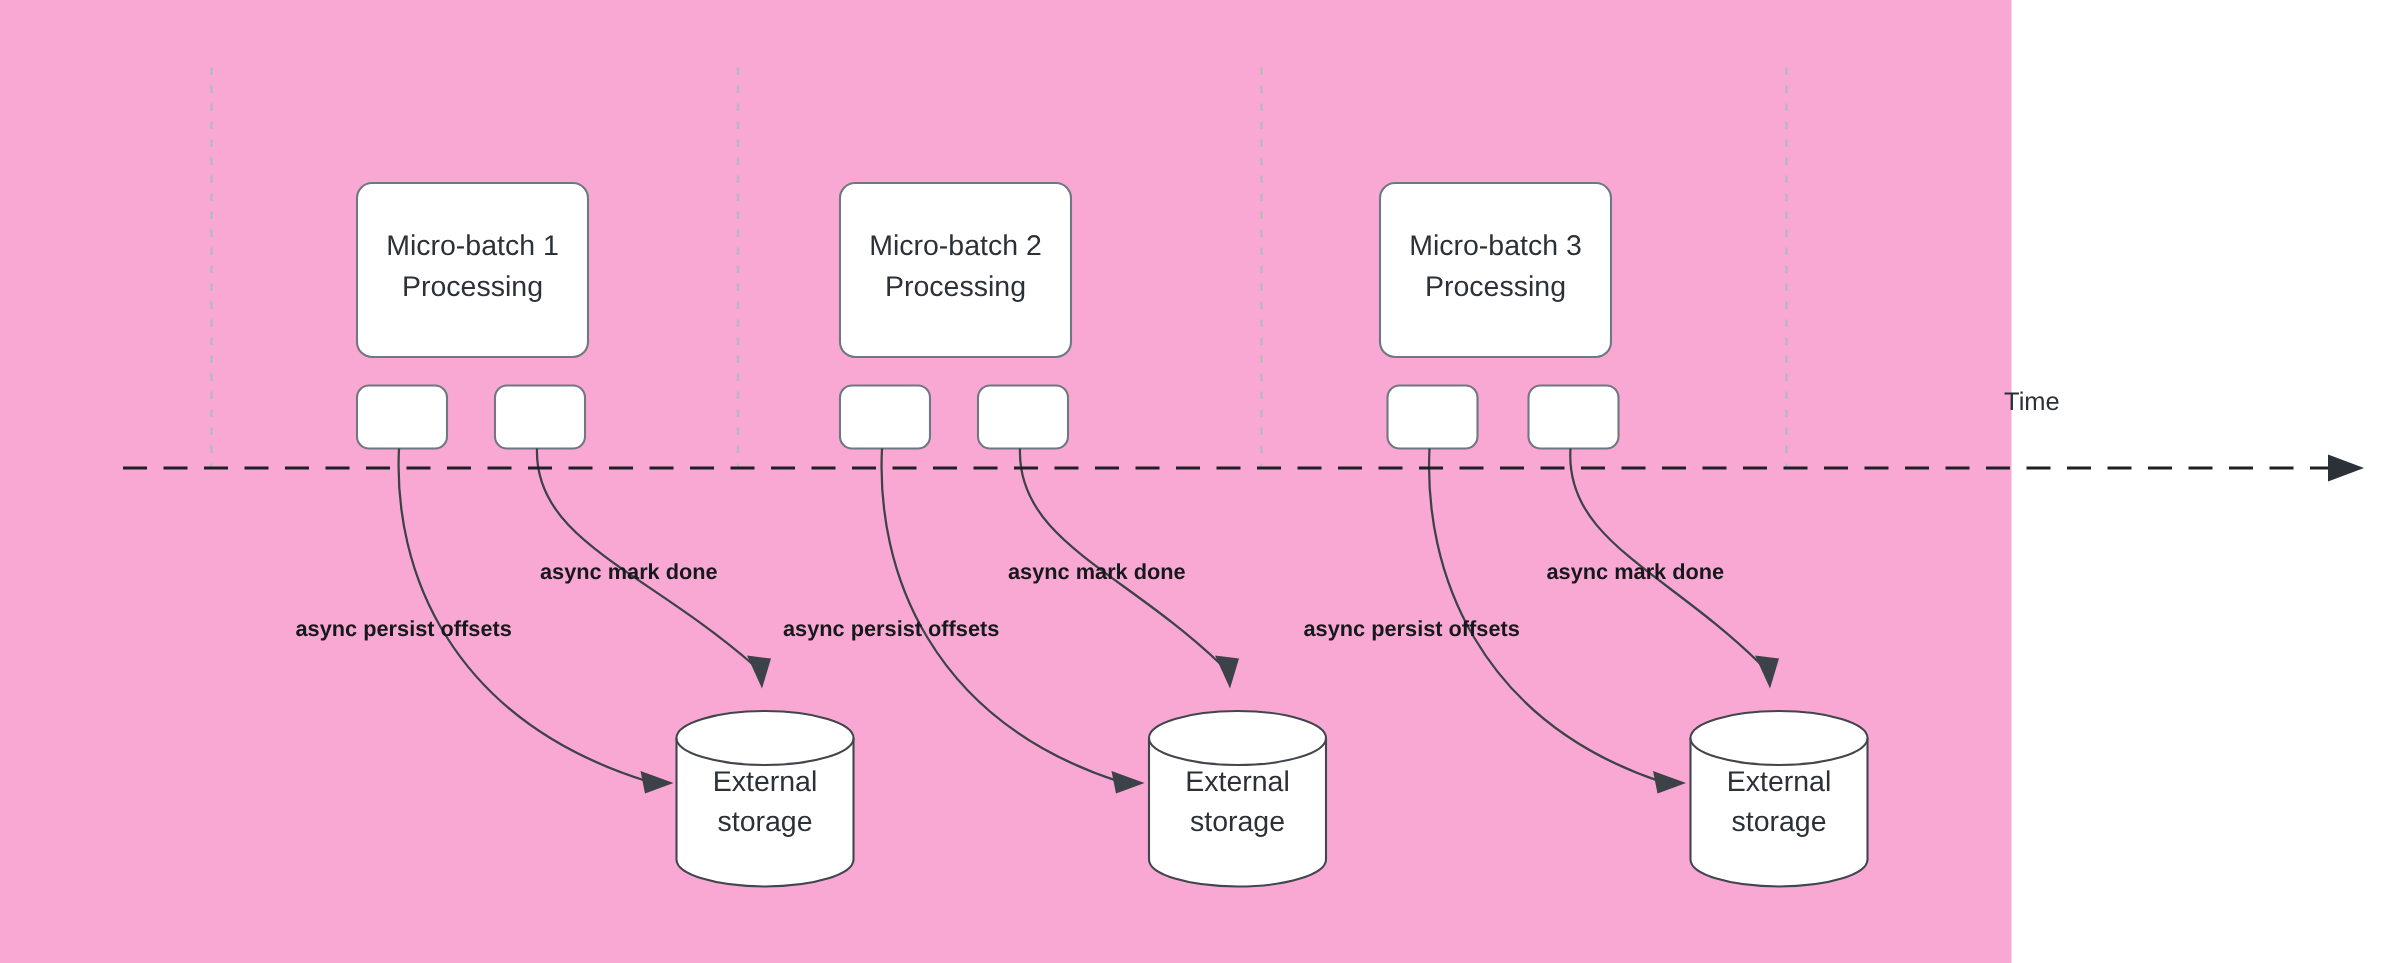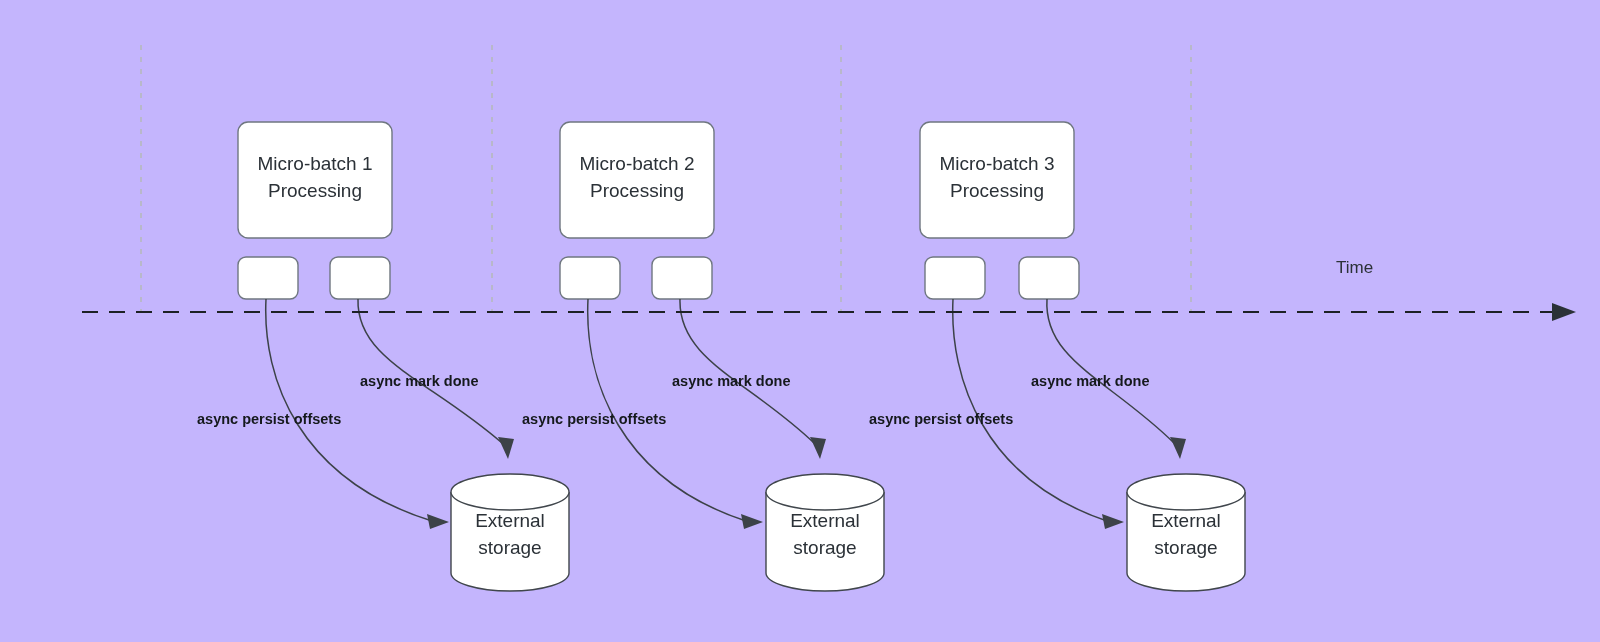--- a/index.html
+++ b/index.html
@@ -8,23 +8,23 @@
     background: #ffffff;
   }
   body {
     width: 1600px;
     height: 642px;
     font-family: "Liberation Sans", sans-serif;
     overflow: hidden;
   }
   #diagram-root {
     position: relative;
-    width: 1600px;
+    width: 1341px;
     height: 642px;
-    background: #c4b5fd;
+    background: #f9a8d4;
   }
   svg.canvas {
     position: absolute;
     top: 0;
     left: 0;
     width: 1600px;
     height: 642px;
   }
   .node-text {
     font-family: "Liberation Sans", sans-serif;

